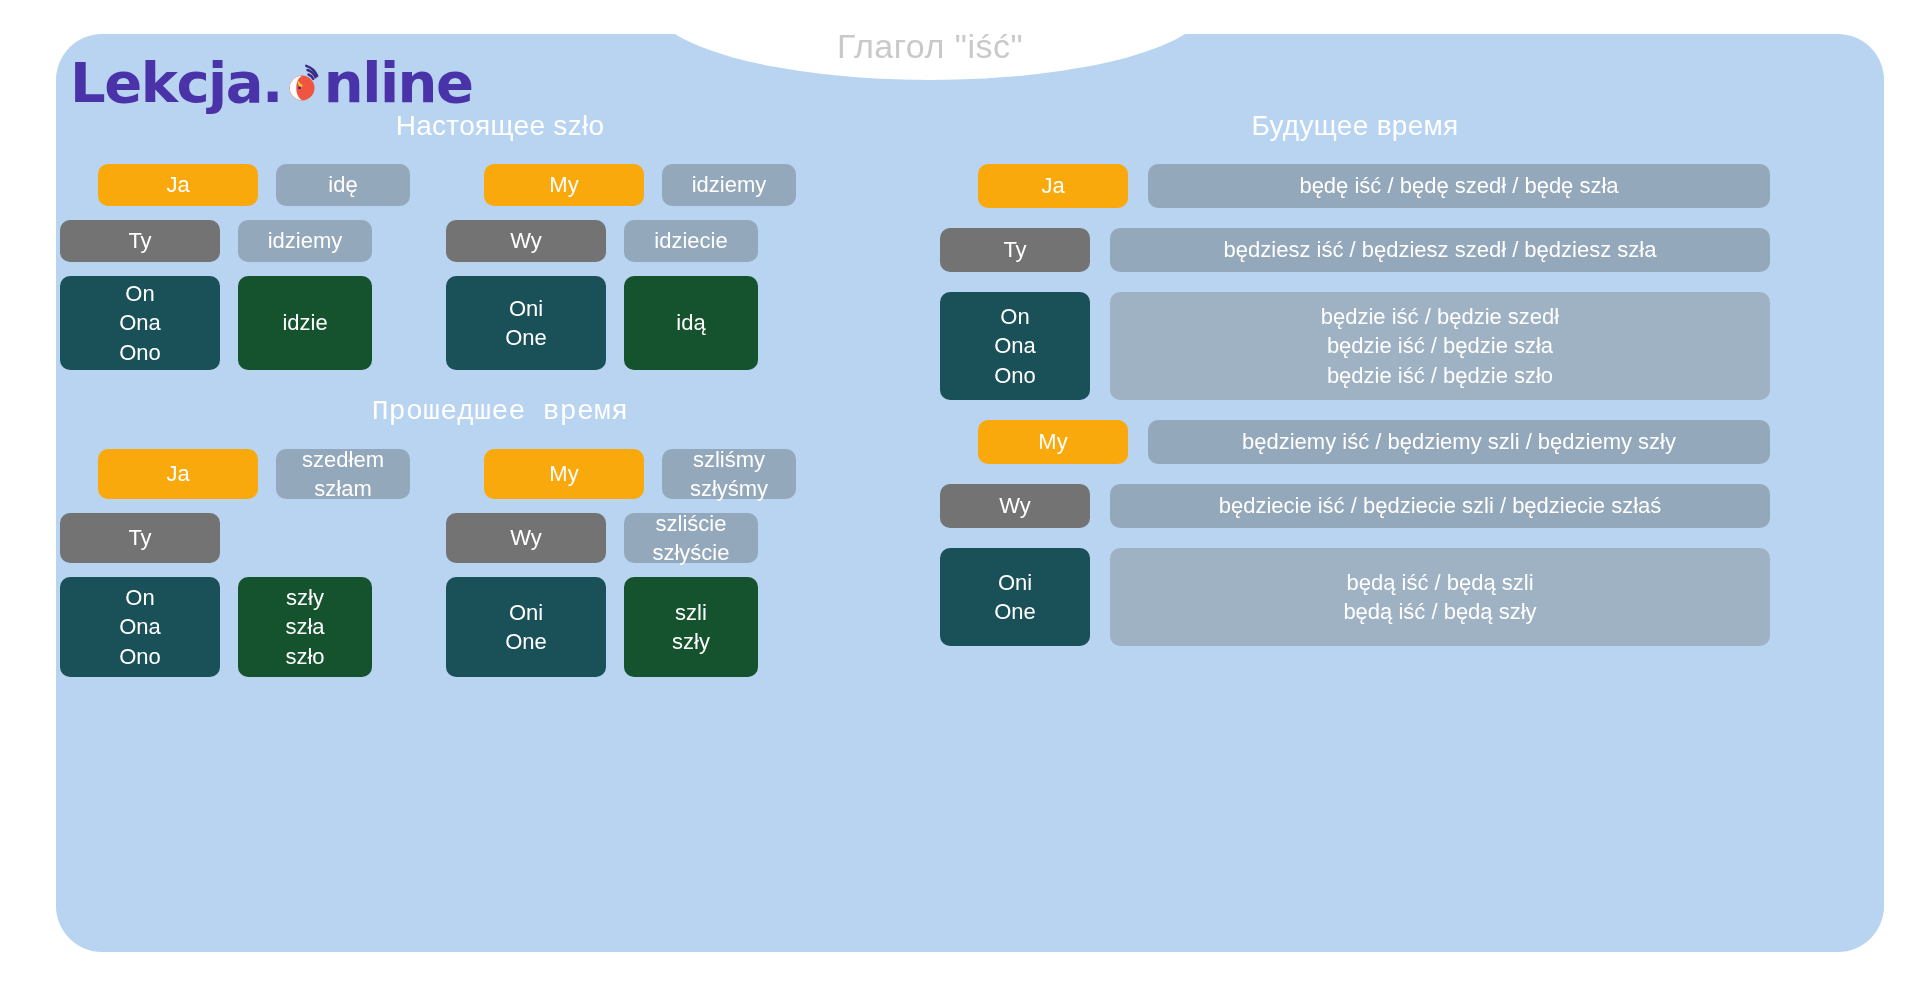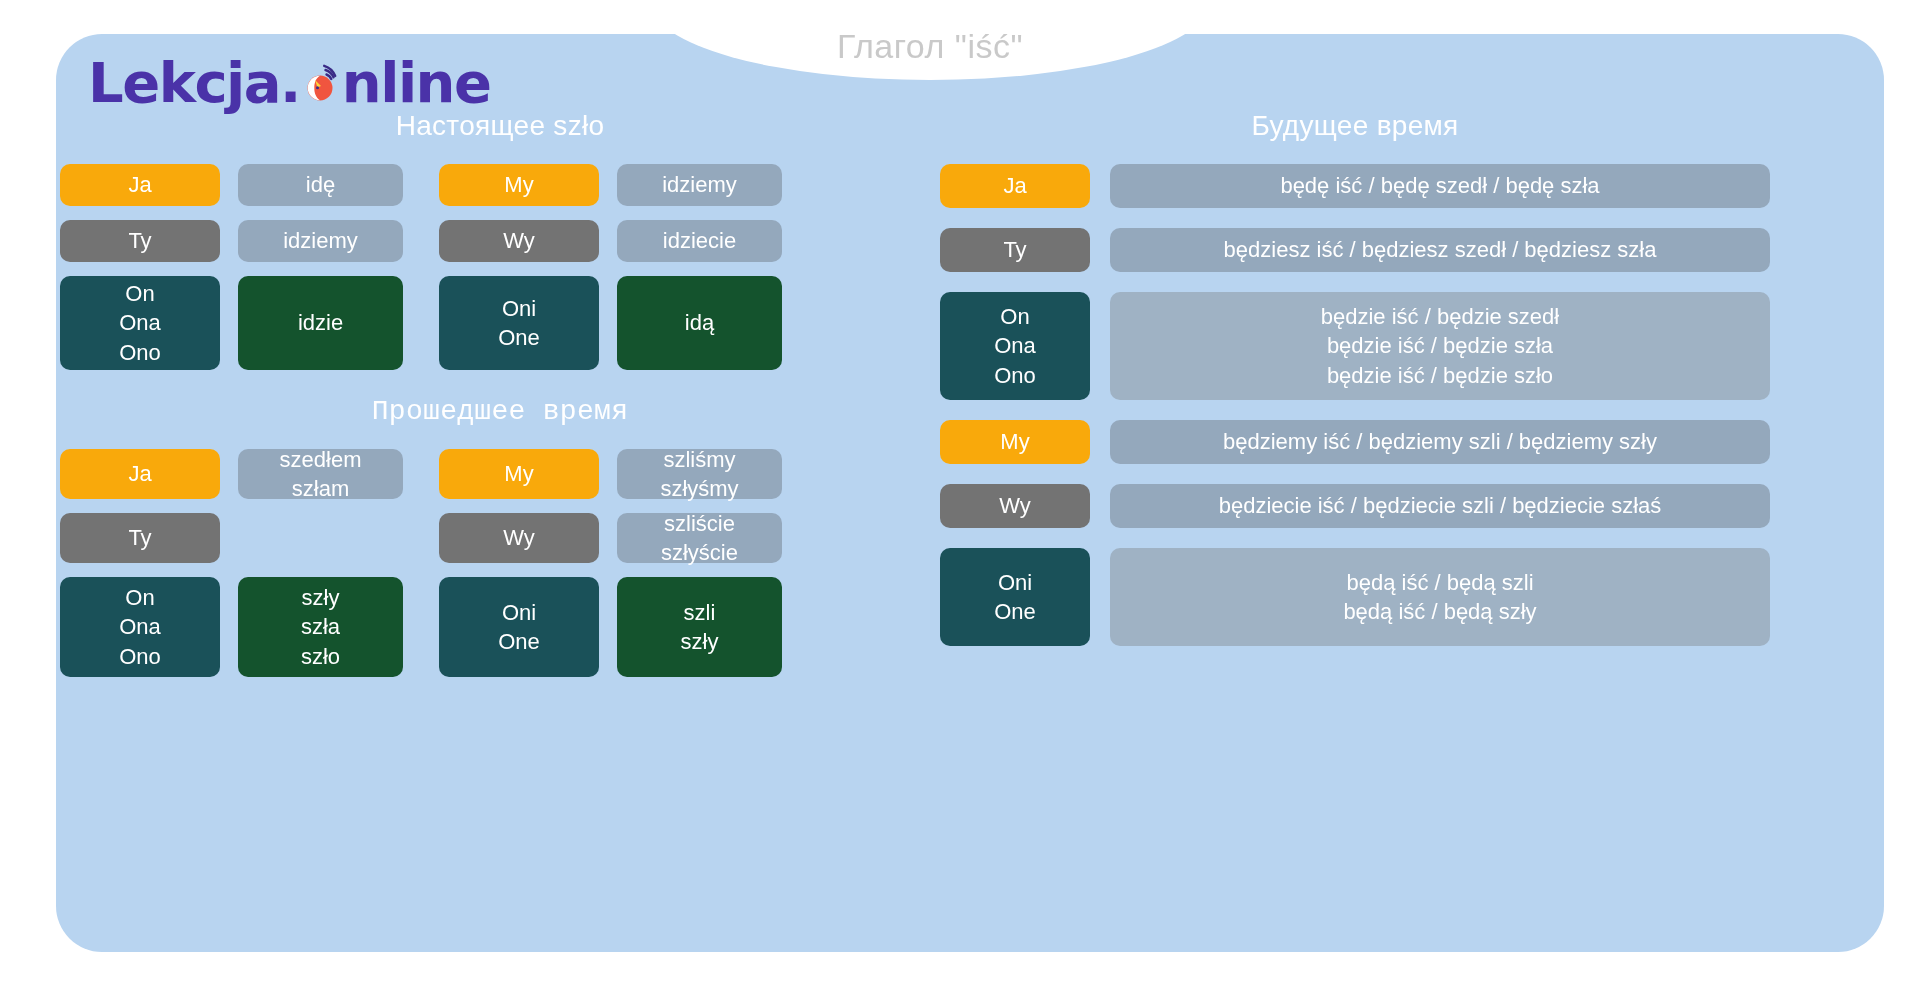--- a/index.html
+++ b/index.html
@@ -37,21 +37,21 @@
     color: #c9c9c9;
     font-size: 34px;
     font-weight: 400;
     letter-spacing: 0.5px;
     white-space: nowrap;
   }
 
   
   .logo {
     position: absolute;
-    left: 88px; top: 48px;
+    left: 70px; top: 48px;
     display: flex;
     align-items: center;
     z-index: 6;
     height: 70px;
   }
   .logo-text {
     font-size: 56px;
     font-weight: 700;
     color: #4a32a8;
     letter-spacing: -1.5px;
@@ -92,35 +92,35 @@
     font-size: 22px;
     line-height: 1.33;
     display: flex;
     align-items: center;
     justify-content: center;
     text-align: center;
     width: 160px;
     padding: 8px 4px;
     white-space: pre-line;
   }
-  .pron.ja, .pron.my { background: #f9a90b; }
+  .pron.ja, .pron.my { background: #f9a90b; margin-left: 38px; }
   .pron.ty, .pron.wy { background: #737373; }
   .pron.third        { background: #1a5159; }
 
   .verb {
     border-radius: 10px;
     background: #94a8bc;
     color: #ffffff;
     font-size: 22px;
     line-height: 1.34;
     display: flex;
     align-items: center;
     justify-content: center;
     text-align: center;
-    width: 165px;
+    width: 134px;
     padding: 8px 6px;
     white-space: pre-line;
   }
   .verb.tall { background: #14532d; }
 
   .r1 .pron, .r1 .verb { height: 42px; }
   .r2 .pron, .r2 .verb { height: 42px; }
   .r3 .pron, .r3 .verb { height: 94px; }
 
   .past .r1 .pron, .past .r1 .verb { height: 50px; }

